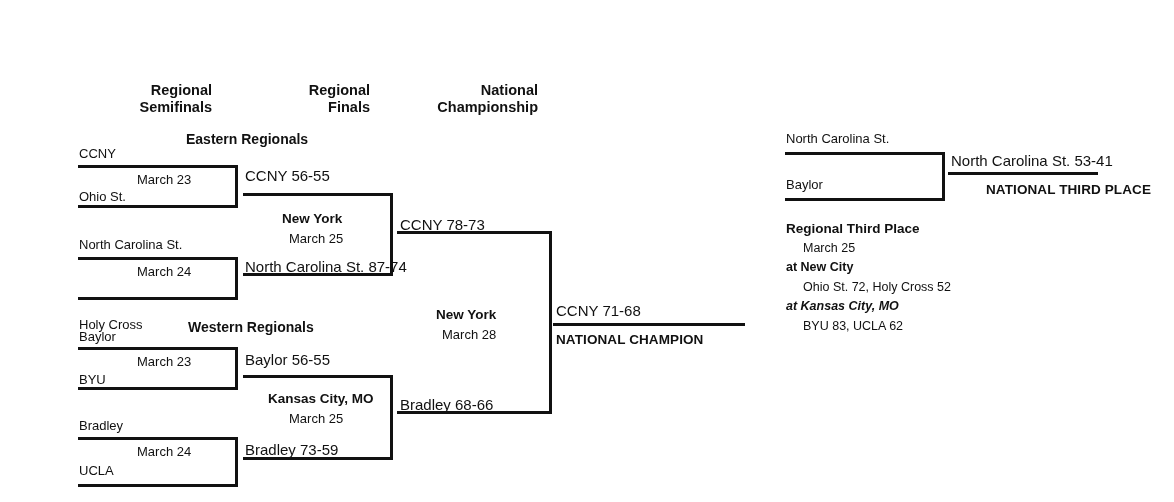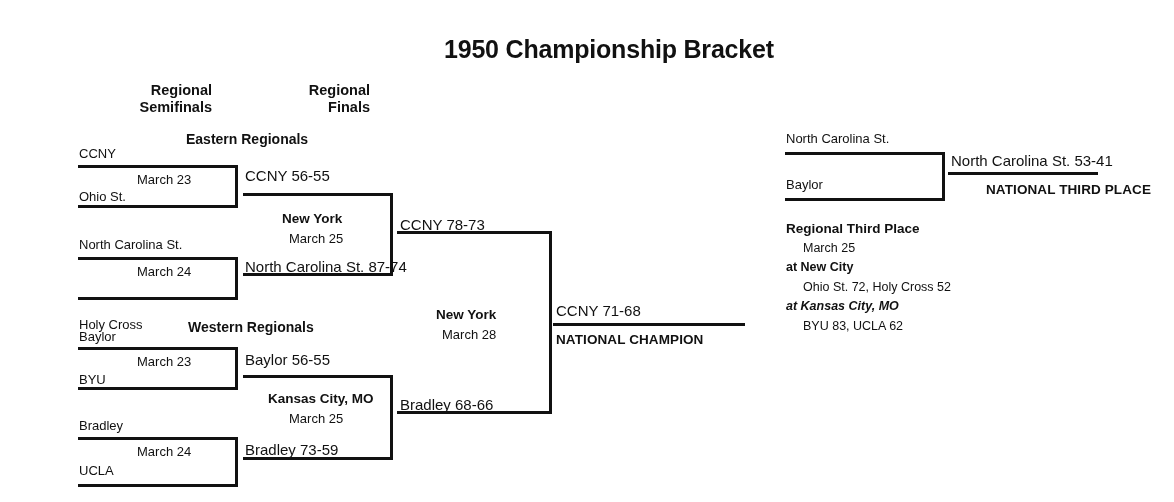--- a/index.html
+++ b/index.html
@@ -26,29 +26,32 @@
   .tp-line{font-size:12.5px;}
   .ln{position:absolute;background:#111111;}
   .h{height:3px;}
   .v{width:3px;}
 </style>
 </head>
 <body>
 
 <div id="stage">
 
-  <div class="t title" style="left:444px;top:37px;">1950 Championship Bracket</div>
 
   <div class="t colhead" style="left:104px;top:82px;width:108px;">
     <div>Regional</div>
     <div>Semifinals</div>
   </div>
   <div class="t colhead" style="left:262px;top:82px;width:108px;">
     <div>Regional</div>
     <div>Finals</div>
+  </div>
+  <div class="t colhead" style="left:408px;top:82px;width:130px;">
+    <div>National</div>
+    <div>Championship</div>
   </div>
 
   <div class="t regionhead" style="left:186px;top:132px;">Eastern Regionals</div>
 
   <div class="t team" style="left:79px;top:147px;">CCNY</div>
   <div class="ln h" style="left:78px;top:165px;width:160px;"></div>
   <div class="t date" style="left:137px;top:173px;">March 23</div>
   <div class="t team" style="left:79px;top:190px;">Ohio St.</div>
   <div class="ln h" style="left:78px;top:205px;width:160px;"></div>
   <div class="ln v" style="left:235px;top:165px;height:43px;"></div>

